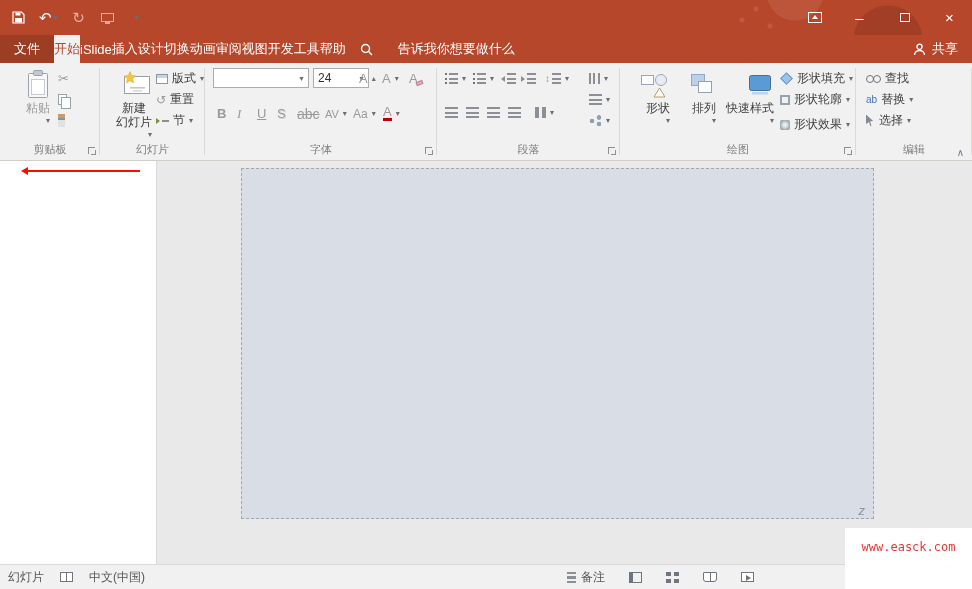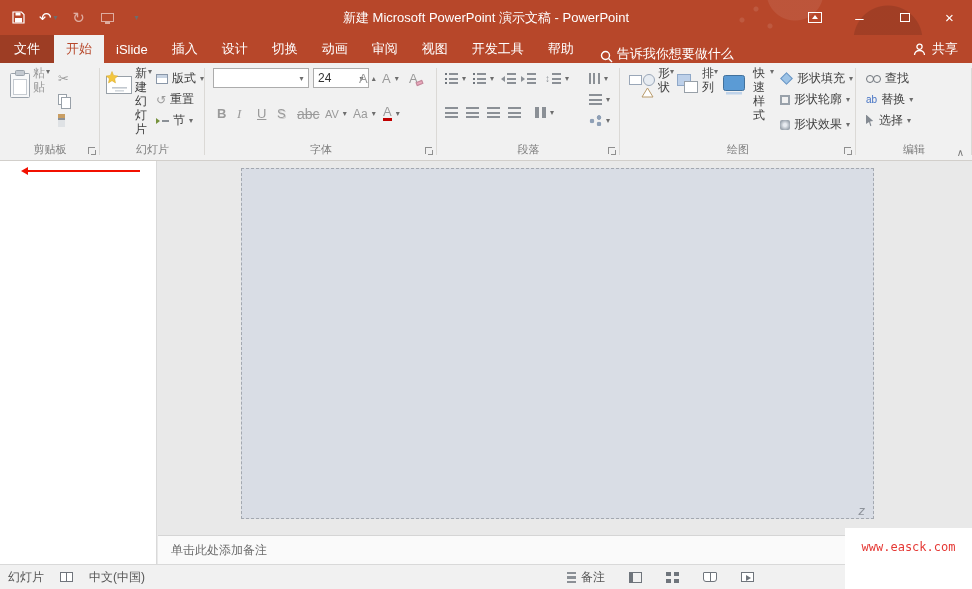--- a/index.html
+++ b/index.html
@@ -22,35 +22,35 @@
 .winctrl{position:absolute;right:0;top:0;height:35px;display:flex}
 .winbtn{width:45px;height:35px;display:flex;align-items:center;justify-content:center;font-size:15px;color:#fff}
 .ic-ribbonopt{width:14px;height:11px;border:1px solid #fff;position:relative}
 .ic-ribbonopt::after{content:"";position:absolute;left:3px;top:2px;border-left:3px solid transparent;border-right:3px solid transparent;border-bottom:4px solid #fff}
 .ic-maxbox{width:10px;height:9px;border:1px solid #fff}
 .ic-monitor{width:13px;height:9px;border:1px solid #fff;position:relative}
 .ic-monitor::after{content:"";position:absolute;left:3px;bottom:-3px;width:5px;height:2px;background:#fff}
 
 
 .tabrow{position:absolute;left:0;top:35px;right:0;height:28px;background:#B7472A;display:flex;align-items:stretch;color:#fff;font-size:13px}
-.tab{display:flex;align-items:center;padding:0 12px;white-space:nowrap}
+.tab{display:flex;align-items:center;padding:0 0;white-space:nowrap}
 .tab.file{background:rgba(0,0,0,.14);padding:0 14px}
 .tab.active{background:#F1F1F1;color:#B7472A}
-.tellme{display:flex;align-items:flex-end;gap:4px;margin-left:14px;white-space:nowrap}
+.tellme{display:flex;align-items:center;gap:25px;margin-left:14px;white-space:nowrap}
 .share{margin-left:auto;display:flex;align-items:center;gap:6px;padding:0 14px;white-space:nowrap}
 
 
 .ribbon{position:absolute;left:0;top:63px;right:0;height:98px;background:#F1F1F1;border-bottom:1px solid #D2CFCB}
 .group{position:absolute;top:0;height:97px}
 .group::after{content:"";position:absolute;right:0;top:5px;bottom:5px;width:1px;background:#DBD9D6}
 .grouplabel{position:absolute;left:0;right:0;bottom:3px;text-align:center;font-size:11px;color:#7d7d7d;white-space:nowrap}
 .dlg{position:absolute;right:4px;bottom:5px;width:8px;height:8px}
 .dlg::before{content:"";position:absolute;left:0;top:0;width:6px;height:6px;border-left:1px solid #8f8f8f;border-top:1px solid #8f8f8f}
 .dlg::after{content:"";position:absolute;right:0;bottom:0;width:4px;height:4px;border-right:1px solid #8f8f8f;border-bottom:1px solid #8f8f8f}
-.bigbtn{position:absolute;top:3px;height:74px;display:flex;flex-direction:row;align-items:flex-start}
+.bigbtn{position:absolute;top:3px;height:74px;display:flex;flex-direction:column;align-items:flex-end}
 .bicon{height:33px;display:flex;align-items:center;justify-content:center;margin-top:2px}
 .blabel{font-size:12px;line-height:14px;text-align:center;white-space:pre-line;color:#3f3f3f}
 .caret{font-size:8px;line-height:9px;color:#6d6d6d}
 .caretup{font-size:8px;line-height:9px;color:#6d6d6d}
 .bigbtn .caret{margin-top:1px}
 .sbtn{position:absolute;height:19px;display:flex;align-items:center;gap:4px;font-size:12px;white-space:nowrap;color:#3f3f3f}
 .graytext{color:#9a9a9a}
 .combo{position:absolute;height:20px;background:#fff;border:1px solid #ACACAC;display:flex;align-items:center}
 .combo input{flex:1;min-width:0;border:0;outline:0;background:transparent;font:12px "Liberation Sans","DejaVu Sans",sans-serif;padding:0 4px;color:#333}
 .combo .caret{width:13px;text-align:center}
@@ -140,21 +140,20 @@
       <span class="qbtn dim">
           <span>↻</span>
         </span>
       <span class="qbtn dim">
           <span class="ic-monitor"></span>
         </span>
       <span class="qbtn">
           <span class="caret">▾</span>
         </span>
     </div>
-    <div class="title">新建 Microsoft PowerPoint 演示文稿 - PowerPoint</div>
     <div class="winctrl">
       <span class="winbtn">
           <span class="ic-ribbonopt"></span>
         </span>
       <span class="winbtn">–</span>
       <span class="winbtn">
           <span class="ic-maxbox"></span>
         </span>
       <span class="winbtn">×</span>
     </div>
@@ -447,23 +446,20 @@
   <aside class="thumbs">
     <span class="annotation"></span>
   </aside>
 
   <main class="editor">
     <div class="canvas">
       <span class="corner-glyph">z</span>
     </div>
   </main>
 
-  <div class="notesbar">
-    <span>单击此处添加备注</span>
-  </div>
 
   <footer class="statusbar">
     <div class="sb-left">
       <span>幻灯片</span>
       <span class="ic-proof"></span>
       <span>中文(中国)</span>
     </div>
     <div class="sb-right">
       <span class="sb-item">
           <span class="bars sm"></span>

